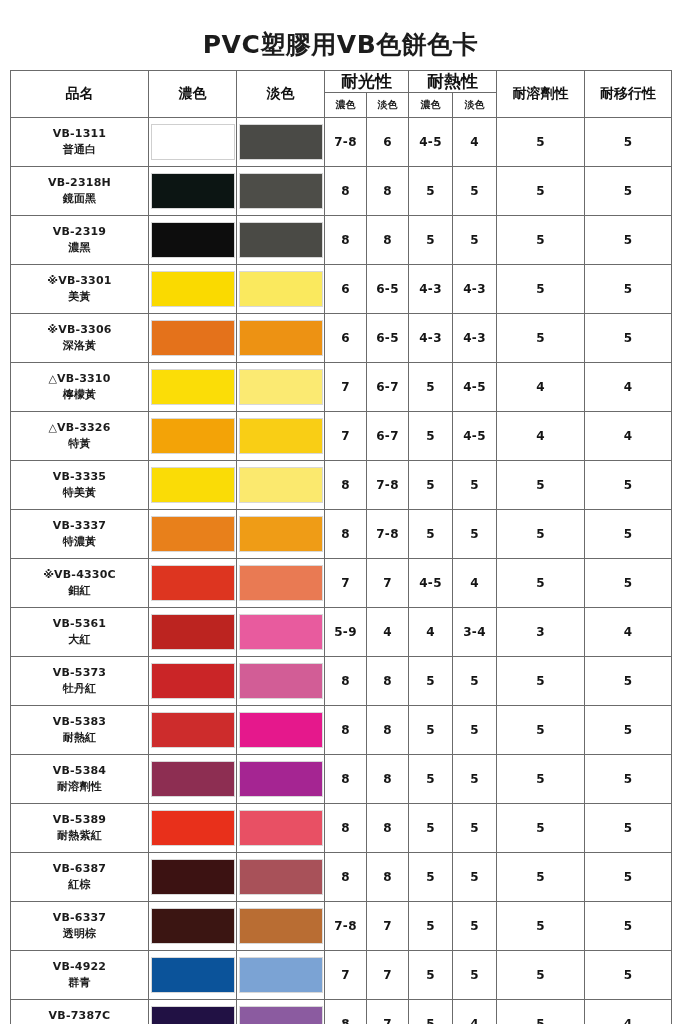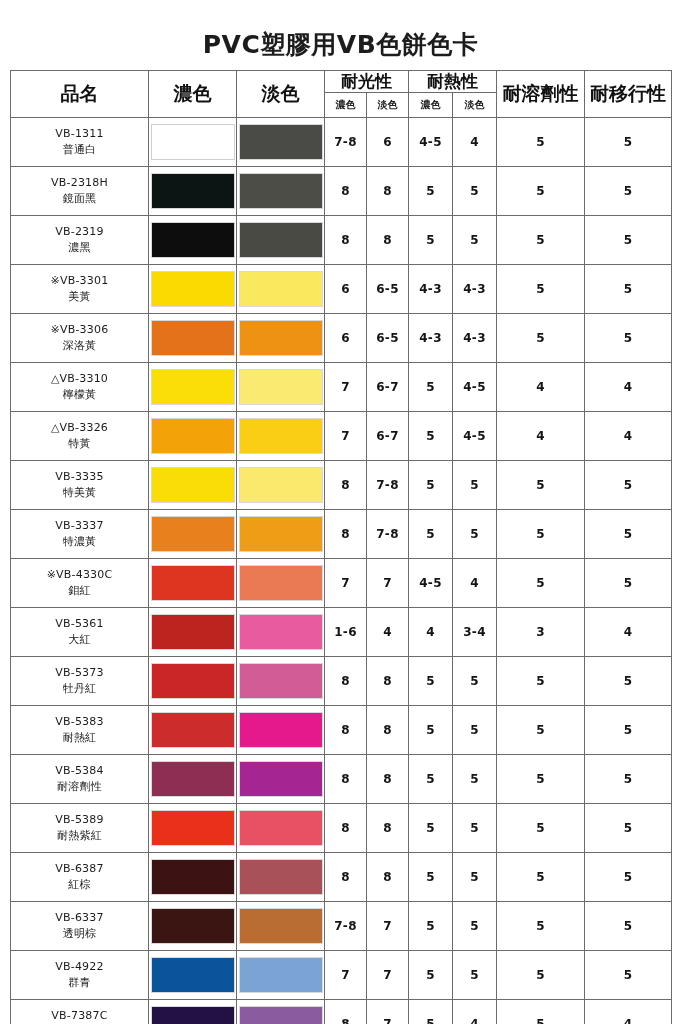--- a/index.html
+++ b/index.html
@@ -47,21 +47,21 @@
     text-align: center;
     vertical-align: middle;
     background: #fff;
     padding: 0;
   }
   thead th {
     font-weight: 700;
     color: #111;
   }
   th.h-main {
-    font-size: 19px;
+    font-size: 14px;
     height: 45px;
   }
   th.h-group {
     font-size: 17px;
     height: 21px;
     line-height: 21px;
   }
   th.h-sub {
     font-size: 10px;
     height: 24px;
@@ -69,21 +69,21 @@
     font-weight: 700;
     color: #222;
   }
   tbody tr {
     height: 49px;
   }
   td.name-cell {
     font-size: 11px;
     line-height: 1.45;
     letter-spacing: 0.2px;
-    font-weight: 400;
+    font-weight: 700;
     color: #1b1b1b;
     padding: 2px 0;
   }
   .name-code {
     display: block;
     white-space: nowrap;
   }
   .name-zh {
     display: block;
     white-space: nowrap;
@@ -330,21 +330,21 @@
           <td class="name-cell">
             <span class="name-code">VB-5361</span>
             <span class="name-zh">大紅</span>
           </td>
           <td class="swatch-cell">
             <div class="swatch" title="#bc2420" style="background-color: rgb(188, 36, 32);"></div>
           </td>
           <td class="swatch-cell">
             <div class="swatch" title="#e85b9e" style="background-color: rgb(232, 91, 158);"></div>
           </td>
-          <td class="num-cell">1-6</td>
+          <td class="num-cell">5-9</td>
           <td class="num-cell">4</td>
           <td class="num-cell">4</td>
           <td class="num-cell">3-4</td>
           <td class="num-cell">3</td>
           <td class="num-cell">4</td>
         </tr>
         <tr>
           <td class="name-cell">
             <span class="name-code">VB-5373</span>
             <span class="name-zh">牡丹紅</span>

